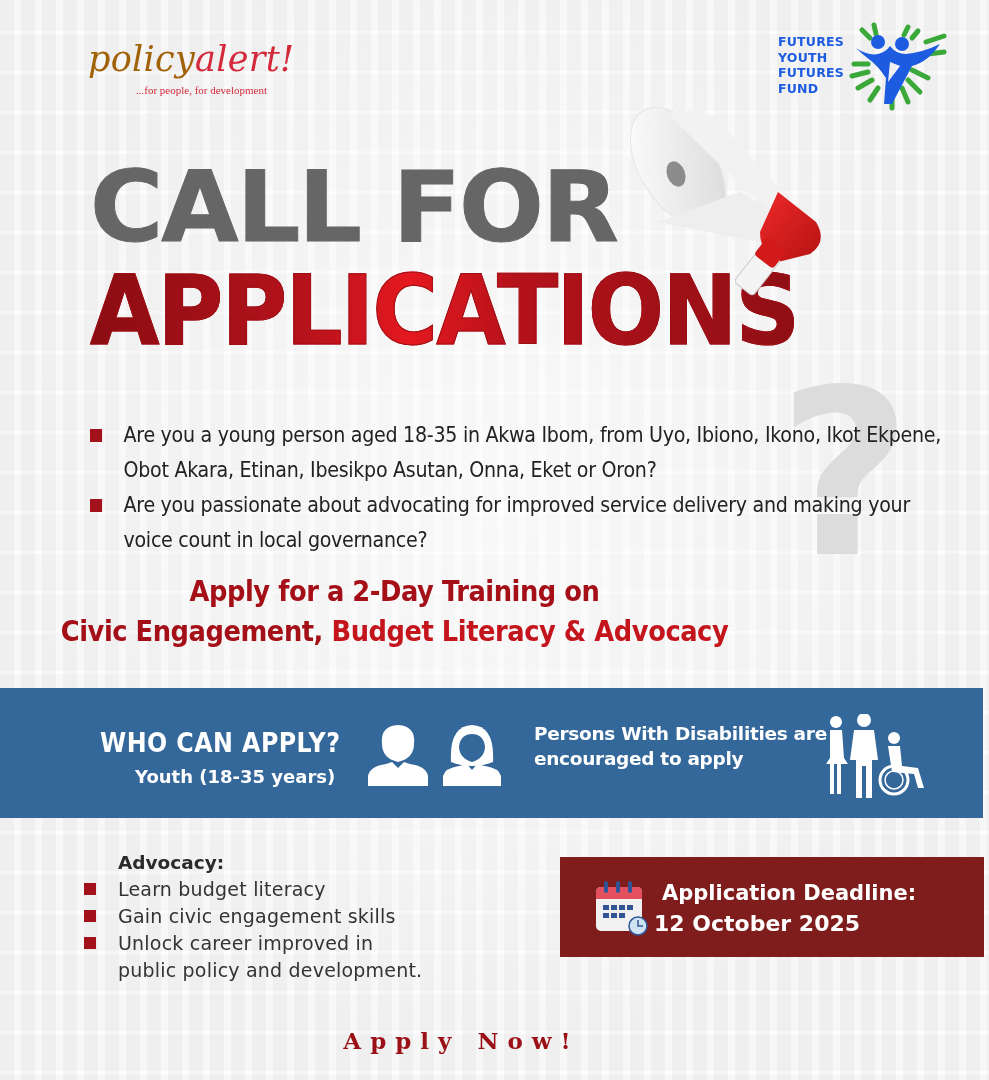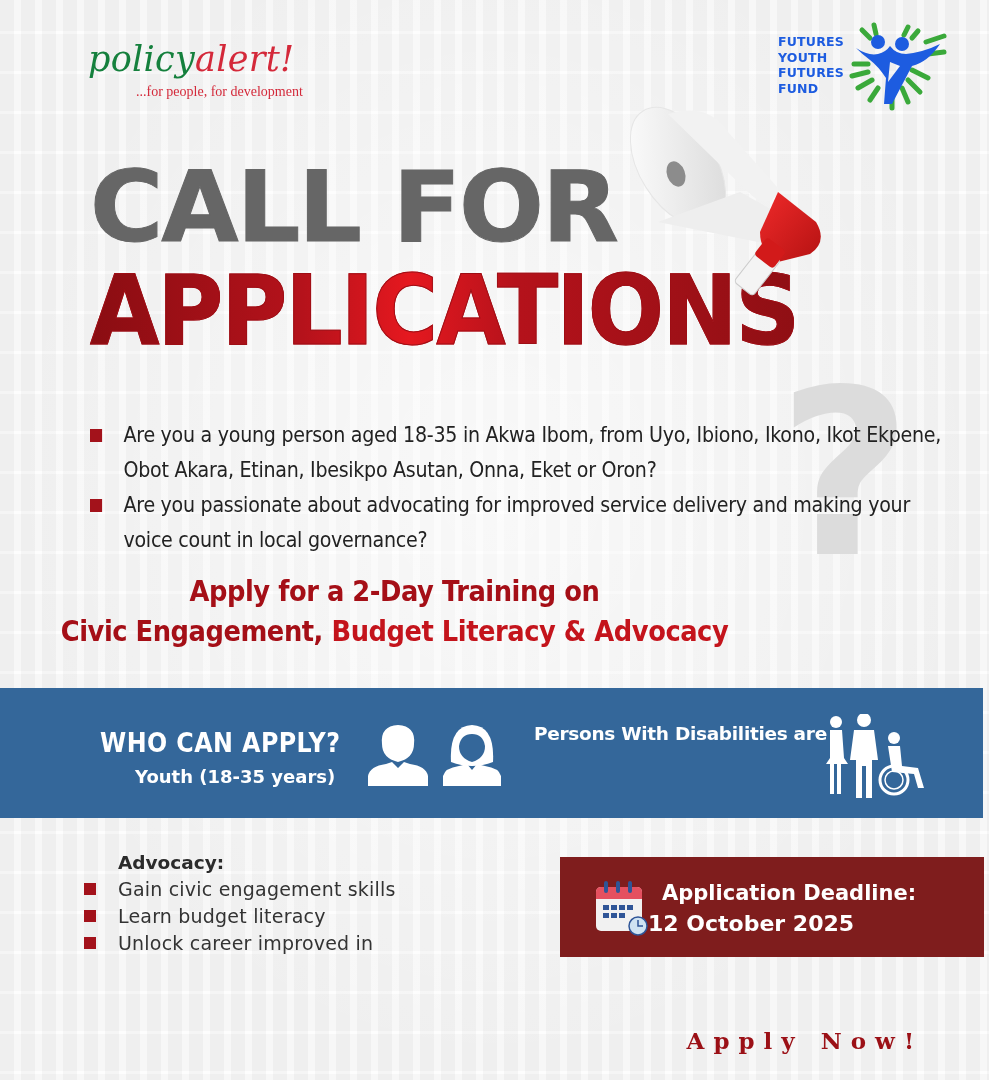--- a/index.html
+++ b/index.html
@@ -17,23 +17,23 @@
     }
     .bg-fade {
       position: absolute; inset: 0;
       background: radial-gradient(ellipse at 50% 45%, rgba(255,255,255,0.6), rgba(255,255,255,0) 70%);
     }
     .abs { position: absolute; }
 
     
     .pa-logo { left: 88px; top: 42px; }
     .pa-logo .word { font-family: "DejaVu Serif", serif; font-style: italic; font-size: 35px; letter-spacing: 0.3px; line-height: 1; }
-    .pa-logo .policy { color: #15803d; }
+    .pa-logo .policy { color: #a16207; }
     .pa-logo .alert { color: #d4293a; text-align: right; }
-    .pa-logo .tag { font-family: "Liberation Serif", serif; font-size: 14px; color: #d4293a; position: absolute; left: 48px; top: 42px; white-space: nowrap; }
+    .pa-logo .tag { font-family: "Liberation Serif", serif; font-size: 11px; color: #d4293a; position: absolute; left: 48px; top: 42px; white-space: nowrap; }
 
     .nyff { left: 778px; top: 34px; }
     .nyff .txt { font-family: "DejaVu Sans", sans-serif; font-weight: 700; color: #1d5ce0; font-size: 12.5px; line-height: 15.5px; letter-spacing: 0.2px; }
     .nyff svg { position: absolute; left: 70px; top: -12px; }
 
     
     .headline-1 {
       left: 90px; top: 158px;
       font-family: "DejaVu Sans", sans-serif; font-weight: 900; font-size: 98px;
       color: #666666; letter-spacing: -2px; line-height: 1; transform: scaleX(1.02); transform-origin: left;
@@ -80,24 +80,24 @@
     
     .benefits { left: 84px; top: 850px; }
     .benefits .title { margin-left: 34px; font-family: "DejaVu Sans", sans-serif; font-weight: 700; font-size: 18.5px; color: #2b2b2b; line-height: 26px; }
     .b-item { position: relative; padding-left: 34px; font-family: "DejaVu Sans", sans-serif; font-size: 19px; color: #333; line-height: 27px; letter-spacing: 0.2px; }
     .b-item .bullet { top: 7px; width: 12px; height: 12px; }
 
     
     .deadline { left: 560px; top: 857px; width: 424px; height: 100px; background: #7f1d1d; }
     .deadline .cal { position: absolute; left: 34px; top: 22px; }
     .deadline .t1 { position: absolute; left: 102px; top: 24px; font-family: "DejaVu Sans", sans-serif; font-weight: 600; font-size: 21px; color: #fff; }
-    .deadline .t2 { position: absolute; left: 88px; top: 54px; font-family: "DejaVu Sans", sans-serif; font-weight: 700; font-size: 22px; color: #fff; }
-
-    
-    .apply-now { left: 0; width: 923px; top: 1027px; text-align: right; font-family: "DejaVu Serif", serif; font-weight: 700; font-size: 23px; color: #9b1016; letter-spacing: 9px; }
+    .deadline .t2 { position: absolute; left: 94px; top: 54px; font-family: "DejaVu Sans", sans-serif; font-weight: 700; font-size: 22px; color: #fff; }
+
+    
+    .apply-now { left: 0; width: 923px; top: 1027px; text-align: center; font-family: "DejaVu Serif", serif; font-weight: 700; font-size: 23px; color: #9b1016; letter-spacing: 9px; }
   </style>
 </head>
 <body>
 
 <div class="bg-grid"></div>
 <div class="bg-fade"></div>
 
 <div class="abs pa-logo">
   <span class="word policy">policy</span><span class="word alert">alert!</span>
   <div class="tag">...for people, for development</div>
@@ -186,42 +186,44 @@
   <path d="M0 64 L0 54 Q2 44 18 42 L24 40 L30 46 L36 40 L42 42 Q58 44 60 54 L60 64 Z" fill="#fff"></path>
 </svg>
 <svg class="abs icon-female" width="58" height="64" viewBox="0 0 58 64">
   <path d="M8 40 Q6 4 29 3 Q52 4 50 40 Q40 44 29 44 Q18 44 8 40 Z" fill="#fff"></path>
   <path d="M16 24 Q18 12 29 12 Q40 12 42 24 Q42 36 29 40 Q16 36 16 24 Z" fill="#34679a"></path>
   <path d="M0 64 L0 54 Q2 46 16 44 L24 42 L29 48 L34 42 L42 44 Q56 46 58 54 L58 64 Z" fill="#fff"></path>
 </svg>
 
 <div class="abs encourage">
   <div>Persons With Disabilities are</div>
+  <div>encouraged to apply</div>
 </div>
 
 <svg class="abs icon-group" width="106" height="86" viewBox="0 0 106 86">
   <g fill="#fff">
     <circle cx="14" cy="8" r="6"></circle>
     <path d="M8 16 L20 16 L22 44 L26 50 L4 50 L8 44 Z"></path>
     <rect x="8" y="50" width="4" height="30"></rect>
       <rect x="15" y="50" width="4" height="30"></rect>
     <circle cx="42" cy="6" r="7"></circle>
     <path d="M32 16 L52 16 L56 46 L50 46 L50 84 L44 84 L44 52 L40 52 L40 84 L34 84 L34 46 L28 46 Z"></path>
     <circle cx="72" cy="24" r="6"></circle>
     <path d="M66 32 L78 32 L80 52 L96 54 L102 74 L96 74 L92 60 L70 58 Z"></path>
   </g>
   <circle cx="72" cy="66" r="14" fill="none" stroke="#fff" stroke-width="3"></circle>
   <circle cx="72" cy="66" r="9" fill="none" stroke="#fff" stroke-width="1.5"></circle>
 </svg>
 
 <div class="abs benefits">
   <div class="title">Advocacy:</div>
+  <div class="b-item"><span class="bullet"></span><span>Learn budget literacy</span></div>
   <div class="b-item"><span class="bullet"></span><span>Gain civic engagement skills</span></div>
-  <div class="b-item"><span class="bullet"></span><span>Learn budget literacy</span></div>
   <div class="b-item"><span class="bullet"></span><span>Unlock career improved in</span></div>
+  <div class="b-item"><span>public policy and development.</span></div>
 </div>
 
 <div class="abs deadline">
   <svg class="cal" width="56" height="58" viewBox="0 0 56 58">
     <rect x="2" y="8" width="46" height="44" rx="5" fill="#f1f1f1"></rect>
     <path d="M2 13 Q2 8 7 8 L43 8 Q48 8 48 13 L48 20 L2 20 Z" fill="#e5505f"></path>
     <g fill="#2f5597">
       <rect x="10" y="2" width="4" height="12" rx="2"></rect>
         <rect x="22" y="2" width="4" height="12" rx="2"></rect>
         <rect x="34" y="2" width="4" height="12" rx="2"></rect>

